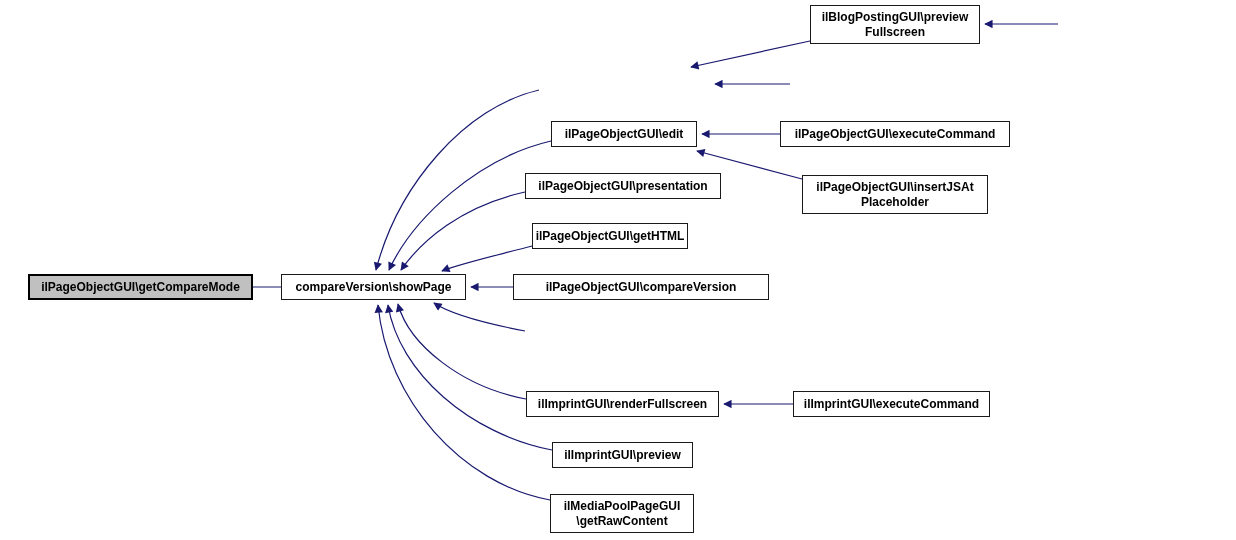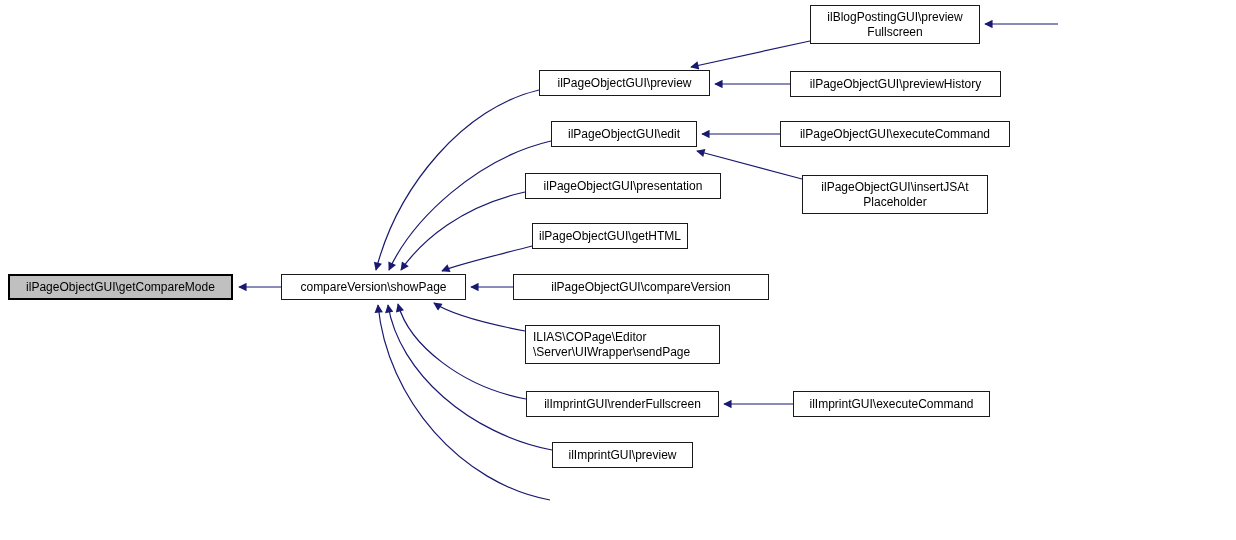--- a/index.html
+++ b/index.html
@@ -23,23 +23,24 @@
     flex-direction:column;
     align-items:center;
     justify-content:center;
     text-align:center;
     white-space:nowrap;
     padding:0 4px;
   }
   .node.current{
     background:#c0c0c0;
     border:2px solid #000000;
+    margin-left:20px;
   }
   .node.align-left{align-items:flex-start;text-align:left;padding-left:7px;}
-  .node span{display:block;}
+  .node span{display:block;font-weight:bold;}
 </style>
 </head>
 <body>
 
 <div id="canvas">
 
   <svg id="edges" width="1236" height="540" viewBox="0 0 1236 540">
     <defs>
       <marker id="arrow" viewBox="0 0 10 10" refX="9" refY="5" markerWidth="9" markerHeight="7" orient="auto-start-reverse">
         <path d="M0,0 L10,5 L0,10 z" fill="#191970"></path>
@@ -72,27 +73,21 @@
   <div class="node" style="left:281px;top:274px;width:185px;height:26px">
     <span>compareVersion\showPage</span>
   </div>
 
   <div class="node" style="left:810px;top:5px;width:170px;height:39px">
     <span>ilBlogPostingGUI\preview</span>
     <span>Fullscreen</span>
   </div>
 
 
-  <div class="node" style="left:539px;top:70px;width:171px;height:26px">
-    <span>ilPageObjectGUI\preview</span>
-  </div>
 
-  <div class="node" style="left:790px;top:71px;width:211px;height:26px">
-    <span>ilPageObjectGUI\previewHistory</span>
-  </div>
 
   <div class="node" style="left:551px;top:121px;width:146px;height:26px">
     <span>ilPageObjectGUI\edit</span>
   </div>
 
   <div class="node" style="left:780px;top:121px;width:230px;height:26px">
     <span>ilPageObjectGUI\executeCommand</span>
   </div>
 
   <div class="node" style="left:802px;top:175px;width:186px;height:39px">
@@ -105,31 +100,31 @@
   </div>
 
   <div class="node" style="left:532px;top:223px;width:156px;height:26px">
     <span>ilPageObjectGUI\getHTML</span>
   </div>
 
   <div class="node" style="left:513px;top:274px;width:256px;height:26px">
     <span>ilPageObjectGUI\compareVersion</span>
   </div>
 
-  <div class="node align-left" style="left:525px;top:325px;width:195px;height:39px">
-    <span>ILIAS\COPage\Editor</span>
-    <span>\Server\UIWrapper\sendPage</span>
-  </div>
 
   <div class="node" style="left:526px;top:391px;width:193px;height:26px">
     <span>ilImprintGUI\renderFullscreen</span>
   </div>
 
   <div class="node" style="left:793px;top:391px;width:197px;height:26px">
     <span>ilImprintGUI\executeCommand</span>
   </div>
 
   <div class="node" style="left:552px;top:442px;width:141px;height:26px">
     <span>ilImprintGUI\preview</span>
   </div>
 
+  <div class="node" style="left:550px;top:494px;width:144px;height:39px">
+    <span>ilMediaPoolPageGUI</span>
+    <span>\getRawContent</span>
+  </div>
 
 </div>
 
 </body></html>

